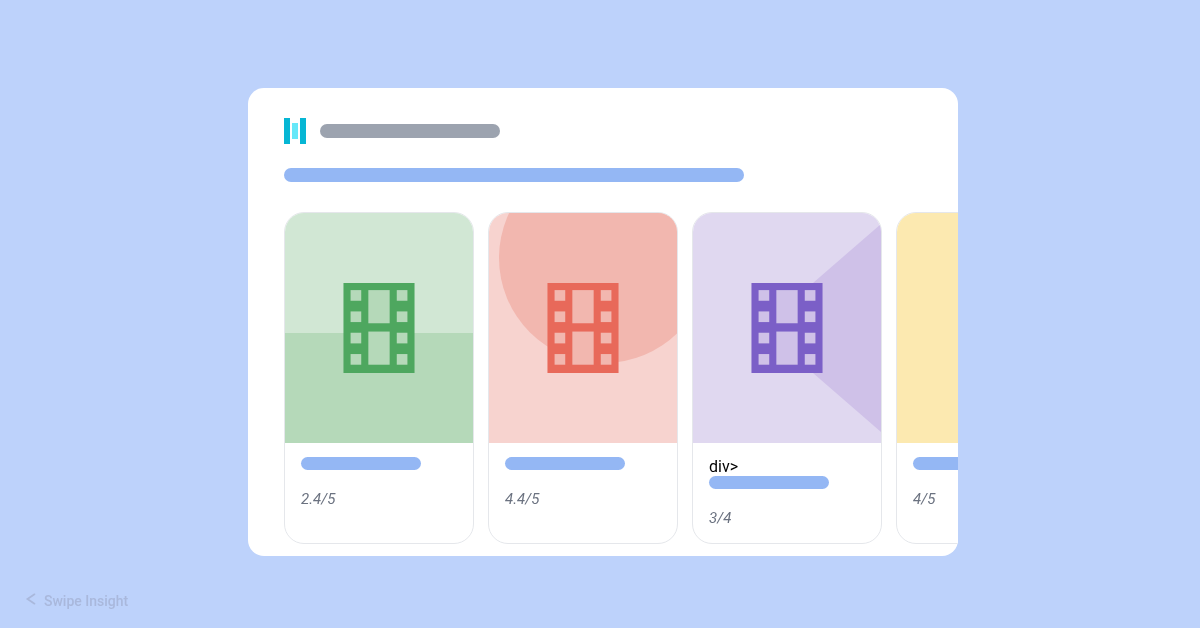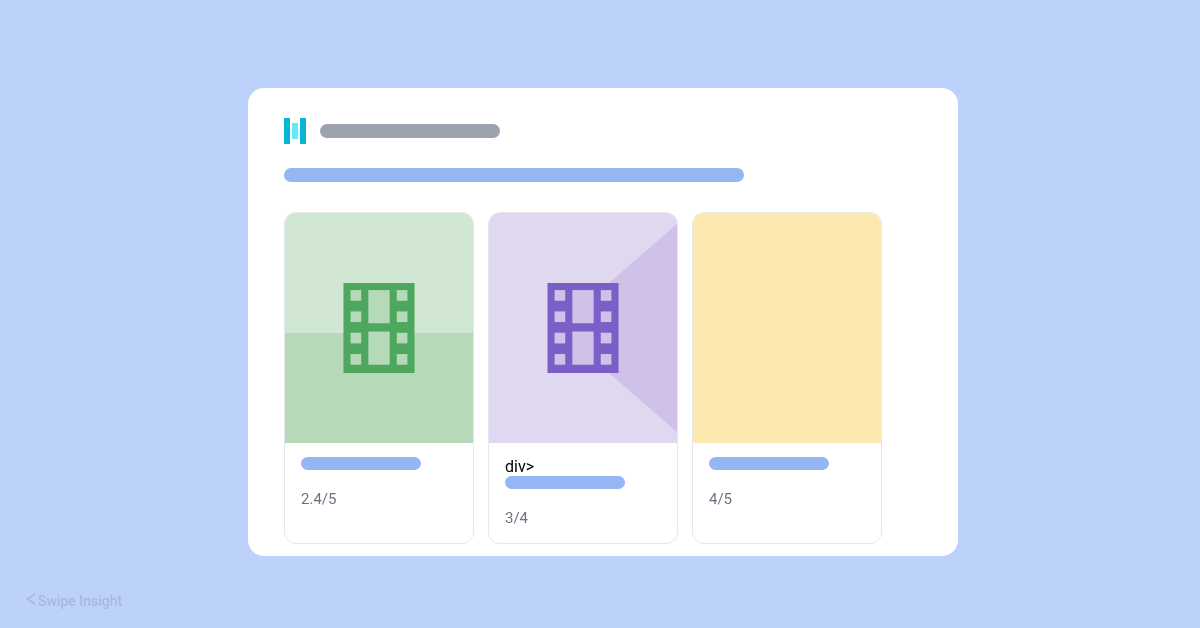--- a/index.html
+++ b/index.html
@@ -13,20 +13,21 @@
     }
     .watermark {
       position: absolute;
       bottom: 18px;
       left: 24px;
       color: #a9b8dc;
       font-size: 14px;
       font-weight: 500;
       display: flex;
       align-items: center;
+      gap: 6px;
     }
     .watermark-icon {
       font-size: 16px;
       font-weight: bold;
     }
     .panel {
       position: absolute;
       top: 88px;
       left: 248px;
       width: 710px;
@@ -70,21 +71,21 @@
     }
     .carousel {
       display: flex;
       gap: 14px;
       padding: 30px 36px 0 36px;
     }
     .card {
       width: 190px;
       flex-shrink: 0;
       border: 1px solid #e5e7eb;
-      border-radius: 12px;
+      border-radius: 20px;
       overflow: hidden;
       background: #ffffff;
     }
     .card-image {
       height: 230px;
       position: relative;
       overflow: hidden;
       display: flex;
       align-items: center;
       justify-content: center;
@@ -136,20 +137,21 @@
     .meta-placeholder {
       width: 120px;
       height: 13px;
       background: #94b7f4;
       border-radius: 10px;
       margin-bottom: 20px;
     }
     .rating {
       font-size: 15px;
       color: #6b7280;
+      font-style: italic;
     }
   </style>
 </head>
 <body>
 
 <div class="watermark">
   <span class="watermark-icon">
     <svg width="14" height="14" viewBox="0 0 24 24" fill="none" stroke="#a9b8dc" stroke-width="3" stroke-linecap="round">
       <path d="M18 4 L6 12 L18 20"></path>
     </svg>
@@ -188,20 +190,42 @@
           <rect fill="#b5d9b9" x="21" y="6" width="18" height="28"></rect>
           <rect fill="#b5d9b9" x="21" y="41" width="18" height="28"></rect>
         </svg>
       </div>
       <div class="card-meta">
         <div class="meta-placeholder"></div>
         <div class="rating">2.4/5</div>
       </div>
     </div>
 
+    <div class="card">
+      <div class="card-image card-red">
+        <div class="overlay-shape"></div>
+        <svg class="film-icon" viewBox="0 0 60 76">
+          <rect class="film-red" x="0" y="0" width="60" height="76"></rect>
+          <rect fill="#f2b7af" x="6" y="6" width="9" height="9"></rect>
+          <rect fill="#f2b7af" x="6" y="24" width="9" height="9"></rect>
+          <rect fill="#f2b7af" x="6" y="42" width="9" height="9"></rect>
+          <rect fill="#f2b7af" x="6" y="60" width="9" height="9"></rect>
+          <rect fill="#f2b7af" x="45" y="6" width="9" height="9"></rect>
+          <rect fill="#f2b7af" x="45" y="24" width="9" height="9"></rect>
+          <rect fill="#f2b7af" x="45" y="42" width="9" height="9"></rect>
+          <rect fill="#f2b7af" x="45" y="60" width="9" height="9"></rect>
+          <rect fill="#f2b7af" x="21" y="6" width="18" height="28"></rect>
+          <rect fill="#f2b7af" x="21" y="41" width="18" height="28"></rect>
+        </svg>
+      </div>
+      <div class="card-meta">
+        <div class="meta-placeholder"></div>
+        <div class="rating">4.4/5</div>
+      </div>
+    </div>
 
     <div class="card">
       <div class="card-image card-purple">
         <div class="overlay-shape"></div>
         <svg class="film-icon" viewBox="0 0 60 76">
           <rect class="film-purple" x="0" y="0" width="60" height="76"></rect>
           <rect fill="#cfc1e8" x="6" y="6" width="9" height="9"></rect>
           <rect fill="#cfc1e8" x="6" y="24" width="9" height="9"></rect>
           <rect fill="#cfc1e8" x="6" y="42" width="9" height="9"></rect>
           <rect fill="#cfc1e8" x="6" y="60" width="9" height="9"></rect>

